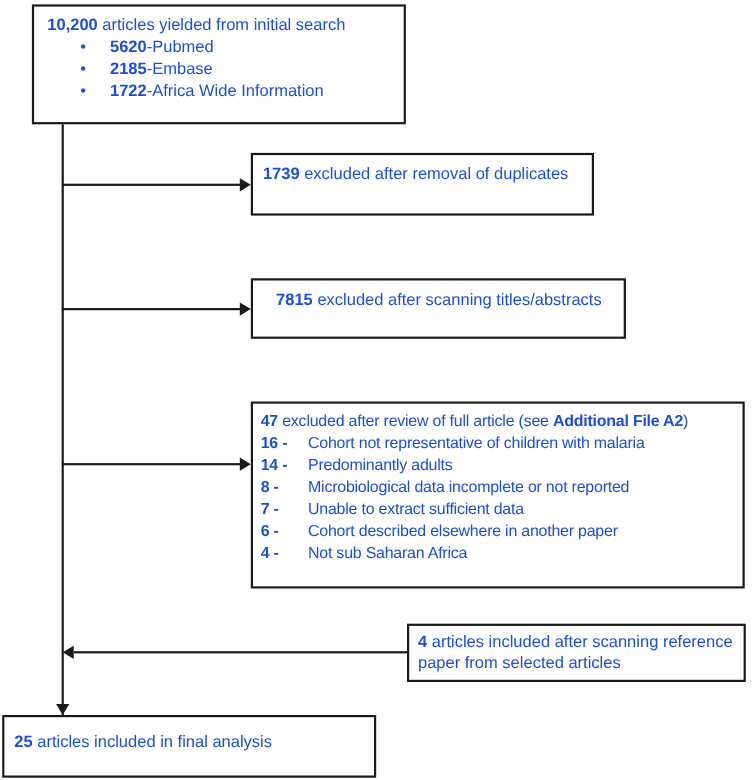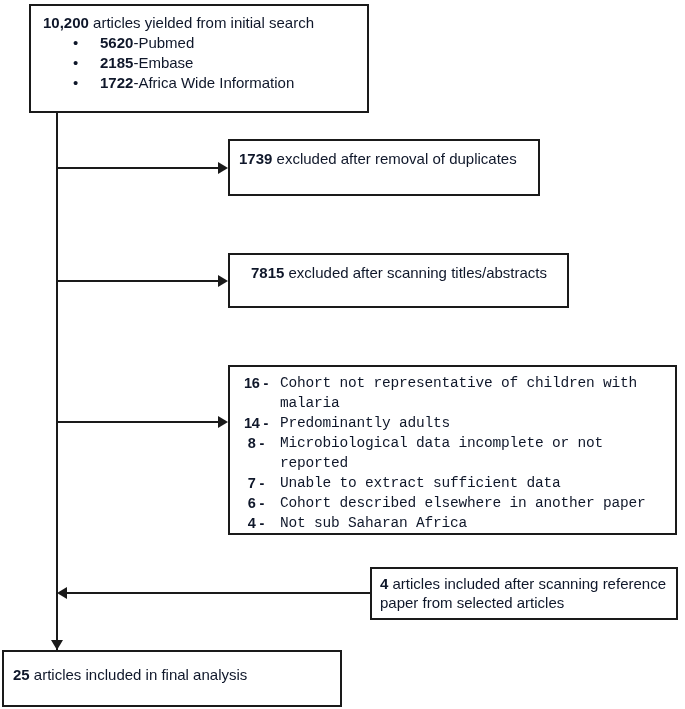--- a/index.html
+++ b/index.html
@@ -1,39 +1,39 @@
 <!DOCTYPE html>
 <html><head>
 <meta charset="utf-8">
 <style>
   html,body { margin:0; padding:0; background:#fff; }
   .canvas {
     position:relative; width:685px; height:709px; background:#ffffff;
-    font-family:"Liberation Sans", sans-serif; color:#0f172a; overflow:hidden;
+    font-family:"Liberation Sans", sans-serif; color:#1d4ed8; overflow:hidden;
   }
   .box {
     position:absolute; background:#ffffff; border:2px solid #1a1a1a;
     box-sizing:border-box; font-size:15px; line-height:20px;
   }
   .bold { font-weight:bold; }
   .nowrap { white-space:nowrap; }
 
   .box-initial { left:29px; top:4px; width:340px; height:109px; padding:7px 8px 0 12px; }
   .b1-row { padding-left:30px; display:flex; }
   .b1-row:first-of-type { margin-top:2px; }
   .b1-dot { display:inline-block; width:27px; flex:none; }
 
   .box-dup   { left:228px; top:139px; width:312px; height:57px; padding:8px 8px 0 9px; }
   .box-titles{ left:228px; top:253px; width:341px; height:55px; padding:8px 8px 0 9px;text-align:center; }
 
   .box-full  { left:228px; top:365px; width:449px; height:170px; padding:6px 4px 0 7px;
                font-size:14.5px; letter-spacing:-0.2px; }
   .f-row { display:flex; }
-  .f-num { width:38px; text-align:center; font-weight:bold; flex:none; }
-  .f-lbl { margin-left:5px;font-family:Liberation Mono, monospace; }
+  .f-num { width:38px; text-align:left; font-weight:bold; flex:none; }
+  .f-lbl { margin-left:5px; }
 
   .box-ref   { left:370px; top:567px; width:308px; height:53px; padding:5px 8px 0 8px; line-height:19px; }
   .box-final { left:2px;   top:650px; width:340px; height:57px; padding:13px 8px 4px 9px; }
 
   .line { position:absolute; background:#1a1a1a; }
   .vline { left:56px; top:113px; width:2px; height:537px; }
   .h1 { left:57px; top:167px; width:162px; height:2px; }
   .h2 { left:57px; top:280px; width:162px; height:2px; }
   .h3 { left:57px; top:421px; width:162px; height:2px; }
   .h4 { left:67px; top:592px; width:303px; height:2px; }
@@ -77,20 +77,21 @@
 
   <div class="box box-dup">
     <div class="nowrap"><span class="bold">1739</span><span> excluded after removal of duplicates</span></div>
   </div>
 
   <div class="box box-titles">
     <div class="nowrap"><span class="bold">7815</span><span> excluded after scanning titles/abstracts</span></div>
   </div>
 
   <div class="box box-full">
+    <div class="nowrap"><span class="bold">47</span><span> excluded after review of full article (see </span><span class="bold">Additional File A2</span><span>)</span></div>
     <div class="f-row">
         <span class="f-num">16 -</span>
         <span class="f-lbl">Cohort not representative of children with malaria</span>
       </div>
     <div class="f-row">
         <span class="f-num">14 -</span>
         <span class="f-lbl">Predominantly adults</span>
       </div>
     <div class="f-row">
         <span class="f-num">8 -</span>

